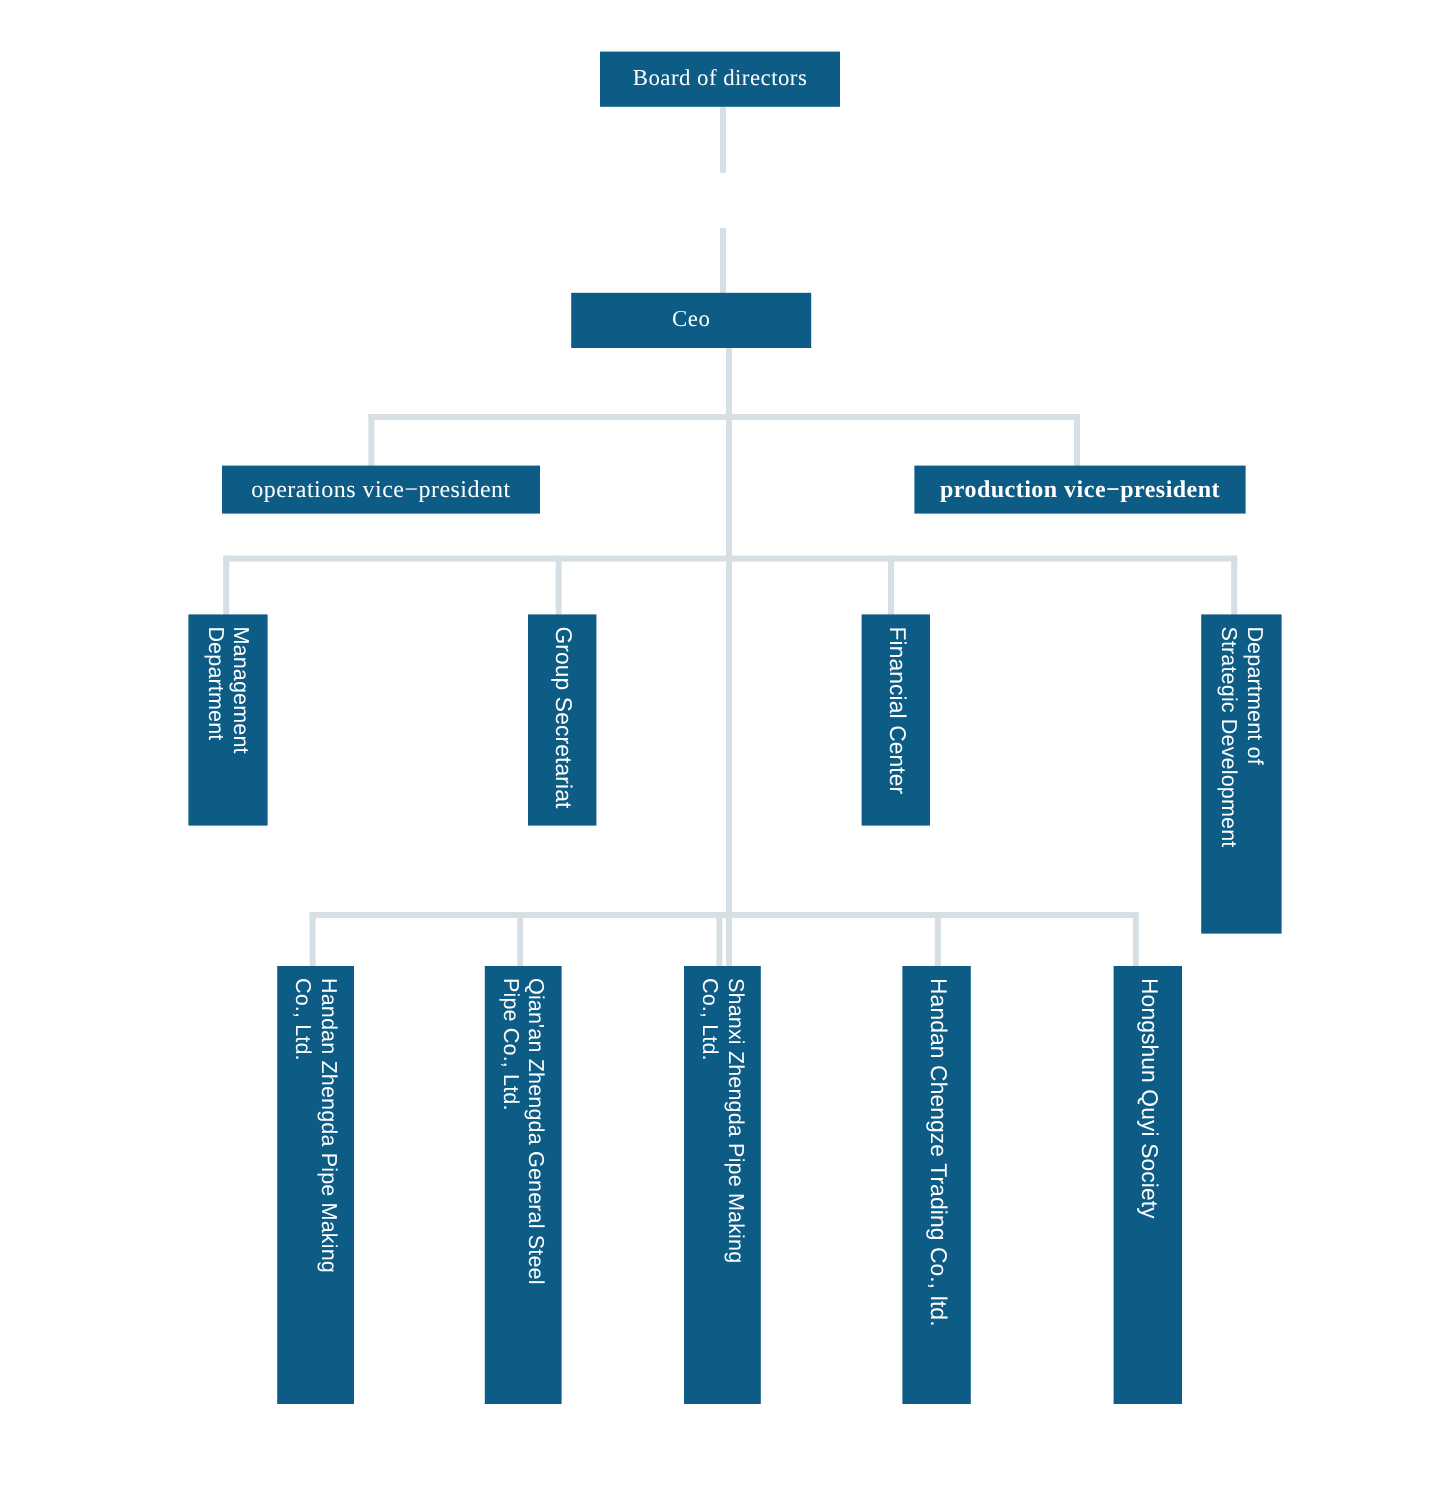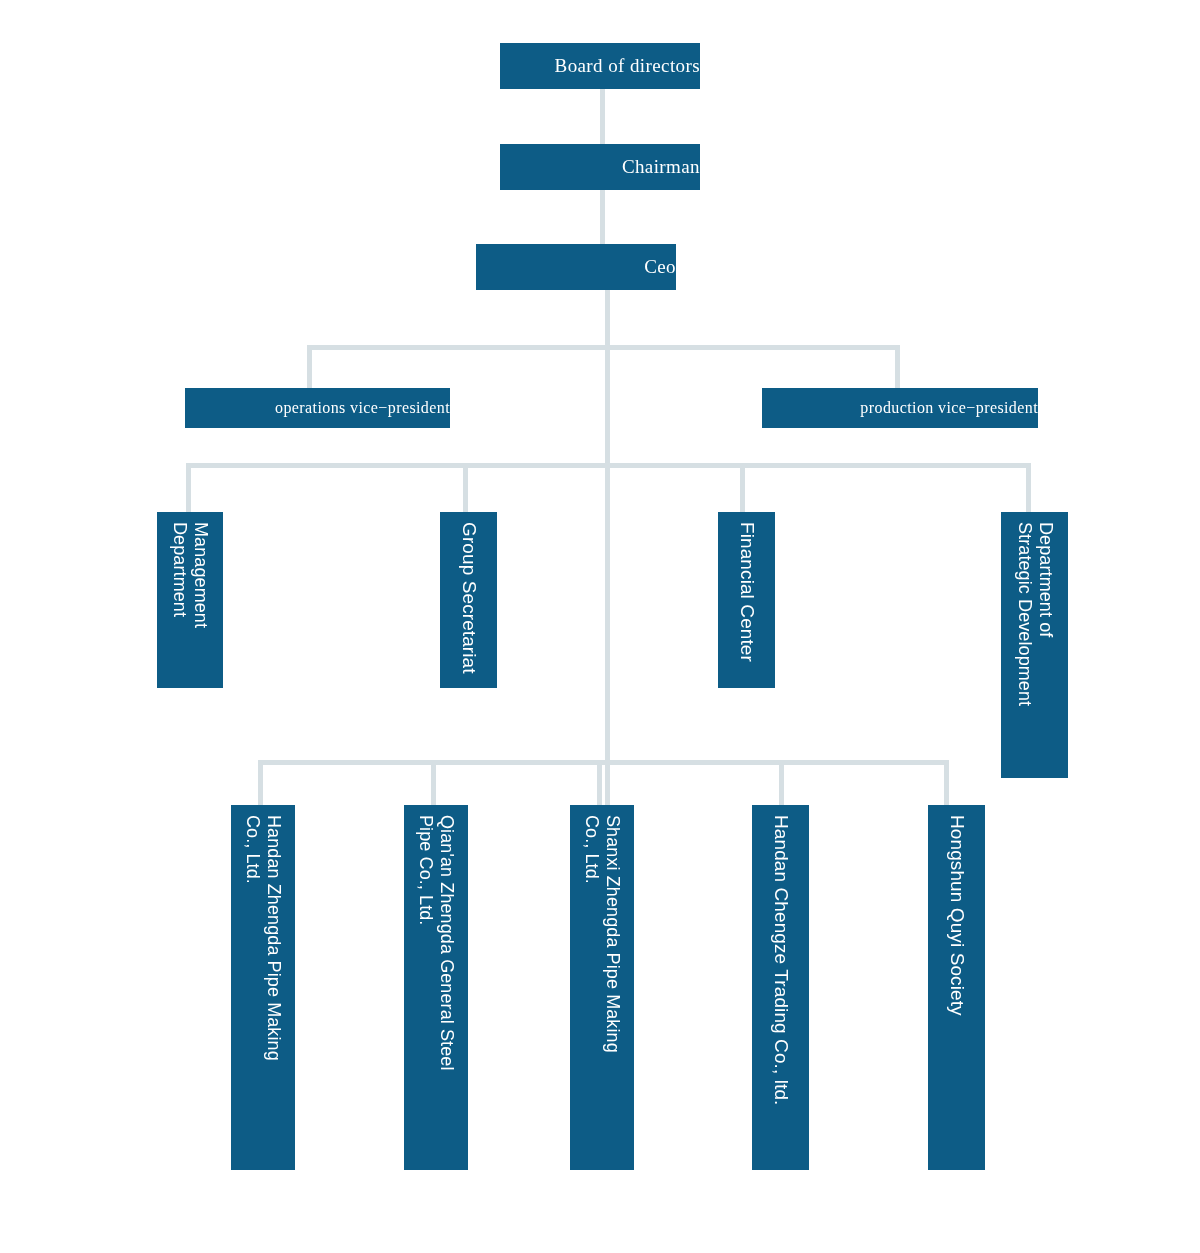--- a/index.html
+++ b/index.html
@@ -18,31 +18,31 @@
   .conn.h{height:5px;}
 
   
   .node{
     position:absolute;
     background:#0d5c86;
     color:#ffffff;
     box-sizing:border-box;
     display:flex;
     align-items:center;
-    justify-content:flex-end;
+    justify-content:center;
     overflow:hidden;
   }
 
   
   .node.serif{
     font-family:"Liberation Serif", serif;
     font-size:19px;
     letter-spacing:.4px;
   }
-  .node.serif.small{font-size:16px;}
+  .node.serif.small{font-size:20px;}
 
   
   .node.vert{
     align-items:flex-start;
     justify-content:center;
     padding:0;
   }
   .vert .vtext{
     font-family:"Liberation Sans", sans-serif;
     font-size:19px;
@@ -84,33 +84,30 @@
   <div class="conn v" style="left:258px;top:760px;height:47px;"></div>
   <div class="conn v" style="left:431px;top:760px;height:47px;"></div>
   <div class="conn v" style="left:597px;top:760px;height:47px;"></div>
   <div class="conn v" style="left:779px;top:760px;height:47px;"></div>
   <div class="conn v" style="left:944px;top:760px;height:47px;"></div>
 
   <div class="node serif" style="left:500px;top:43px;width:200px;height:46px;">
     <span>Board of directors</span>
   </div>
 
-  <div class="node serif" style="left:500px;top:144px;width:200px;height:46px;">
-    <span>Chairman</span>
-  </div>
 
   <div class="node serif" style="left:476px;top:244px;width:200px;height:46px;">
     <span>Ceo</span>
   </div>
 
   <div class="node serif small" style="left:185px;top:388px;width:265px;height:40px;">
     <span>operations vice−president</span>
   </div>
 
-  <div class="node serif small" style="left:762px;top:388px;width:276px;height:40px;">
+  <div class="node serif small" style="left:762px;top:388px;width:276px;height:40px;font-weight:bold;">
     <span>production vice−president</span>
   </div>
 
   <div class="node vert two" style="left:157px;top:512px;width:66px;height:176px;">
     <span class="vtext lines">Management
 Department</span>
   </div>
 
   <div class="node vert" style="left:440px;top:512px;width:57px;height:176px;">
     <span class="vtext">Group Secretariat</span>

